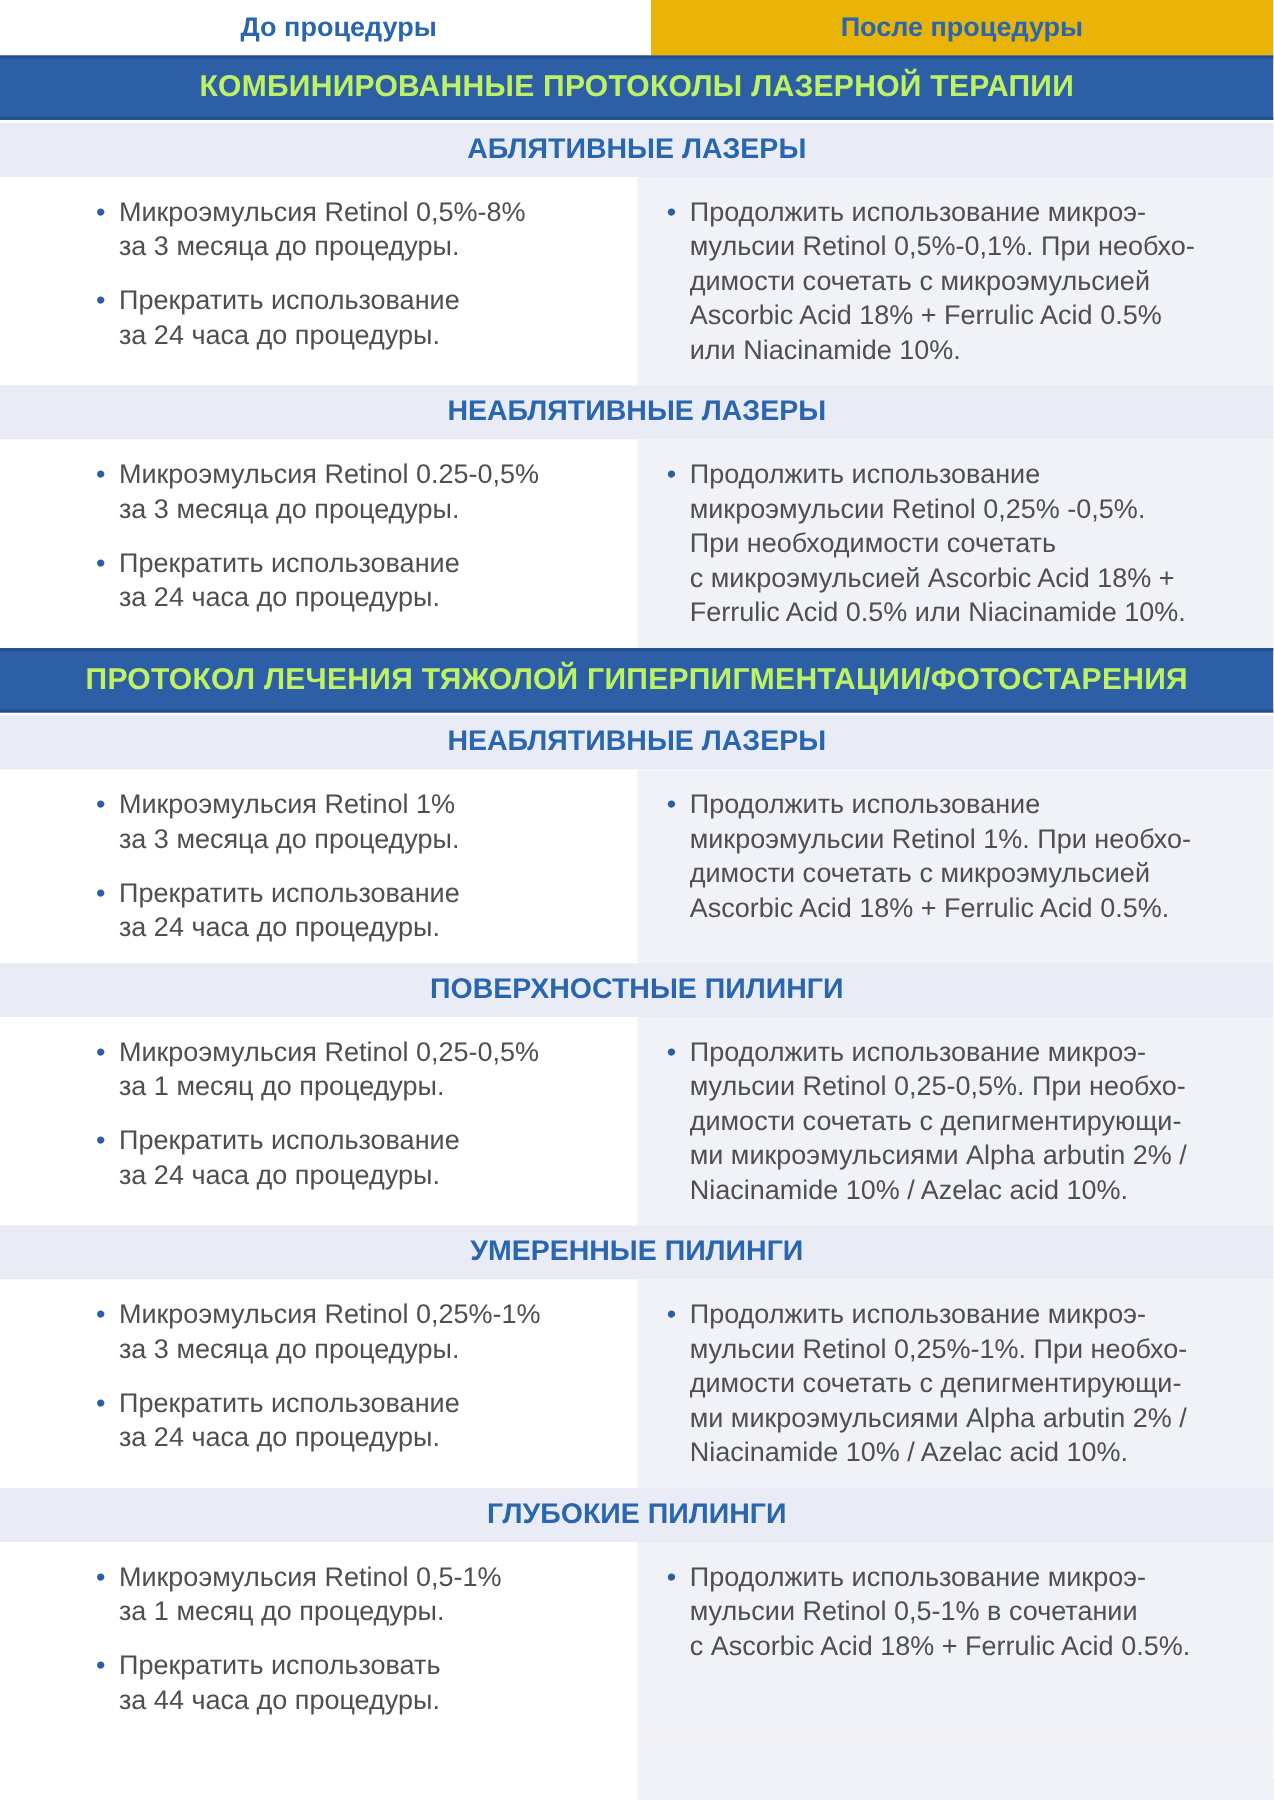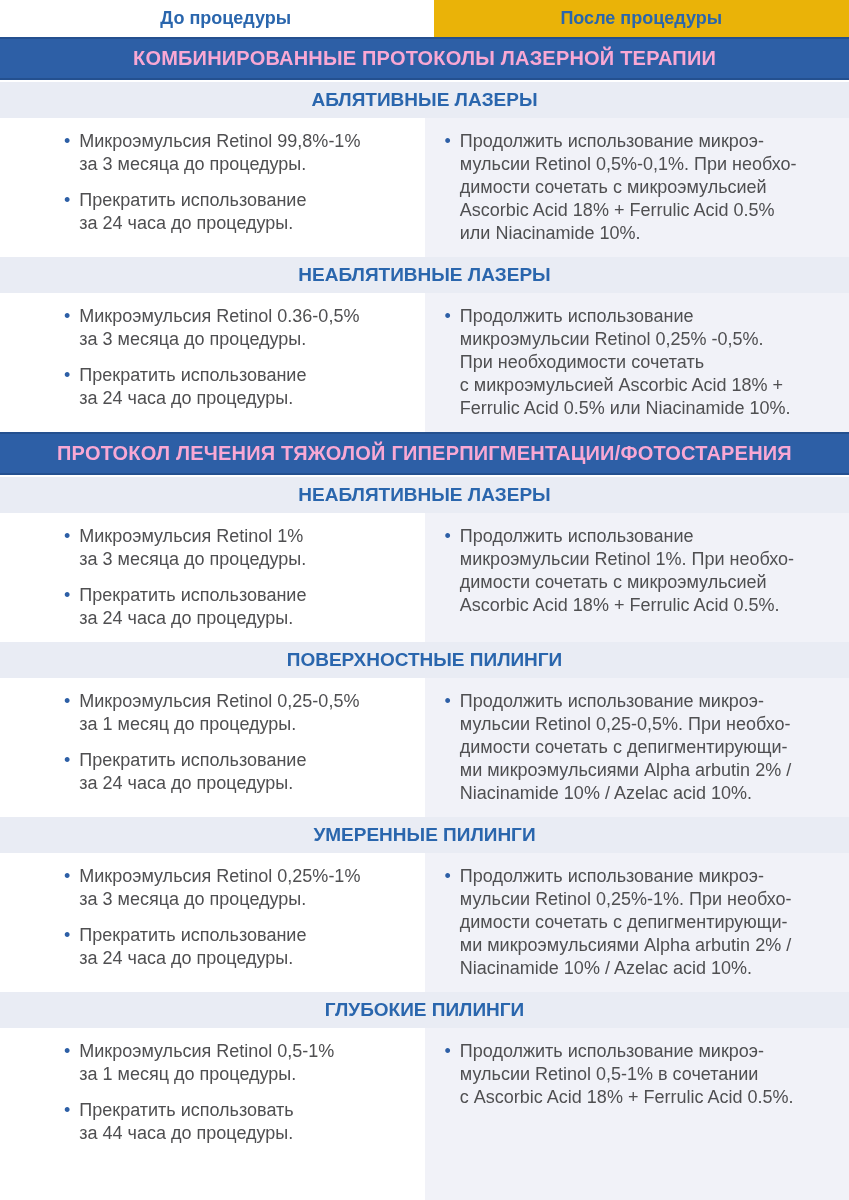--- a/index.html
+++ b/index.html
@@ -10,21 +10,21 @@
   }
   
   .cols-header { display:flex; height:37px; }
   .cols-header .half { flex:1; display:flex; align-items:center; justify-content:center; }
   .cols-header .before-half { background:#ffffff;padding-left:18px; }
   .cols-header .after-half  { background:#eab308; }
   .col-label { color:#2a66ad; font-weight:bold; font-size:18px; }
 
   
   .banner {
-    background:#2d5fa6; color:#f9a8d4; text-align:center;
+    background:#2d5fa6; color:#bef264; text-align:center;
     font-weight:bold; font-size:20px; letter-spacing:.2px;
     padding:8px 10px; border-top:2px solid #24508f; border-bottom:2px solid #24508f;
     margin-bottom:2px;
   }
 
   
   .band {
     background:#e9ecf4; color:#2a66ad; text-align:center;
     font-weight:bold; font-size:19px; padding:7px 18px;
   }
@@ -59,21 +59,21 @@
     </div>
   </div>
 
   <div class="banner">КОМБИНИРОВАННЫЕ ПРОТОКОЛЫ ЛАЗЕРНОЙ ТЕРАПИИ</div>
 
   <div class="band">АБЛЯТИВНЫЕ ЛАЗЕРЫ</div>
   <div class="content-row">
     <div class="cell before-cell">
       <div class="bullet">
         <span class="dot">•</span>
-        <span class="txt">Микроэмульсия Retinol 99,8%-1%
+        <span class="txt">Микроэмульсия Retinol 0,5%-8%
 за 3 месяца до процедуры.</span>
       </div>
       <div class="bullet">
         <span class="dot">•</span>
         <span class="txt">Прекратить использование
 за 24 часа до процедуры.</span>
       </div>
     </div>
     <div class="cell after-cell">
       <div class="bullet">
@@ -85,21 +85,21 @@
 или Niacinamide 10%.</span>
       </div>
     </div>
   </div>
 
   <div class="band">НЕАБЛЯТИВНЫЕ ЛАЗЕРЫ</div>
   <div class="content-row">
     <div class="cell before-cell">
       <div class="bullet">
         <span class="dot">•</span>
-        <span class="txt">Микроэмульсия Retinol 0.36-0,5%
+        <span class="txt">Микроэмульсия Retinol 0.25-0,5%
 за 3 месяца до процедуры.</span>
       </div>
       <div class="bullet">
         <span class="dot">•</span>
         <span class="txt">Прекратить использование
 за 24 часа до процедуры.</span>
       </div>
     </div>
     <div class="cell after-cell">
       <div class="bullet">

